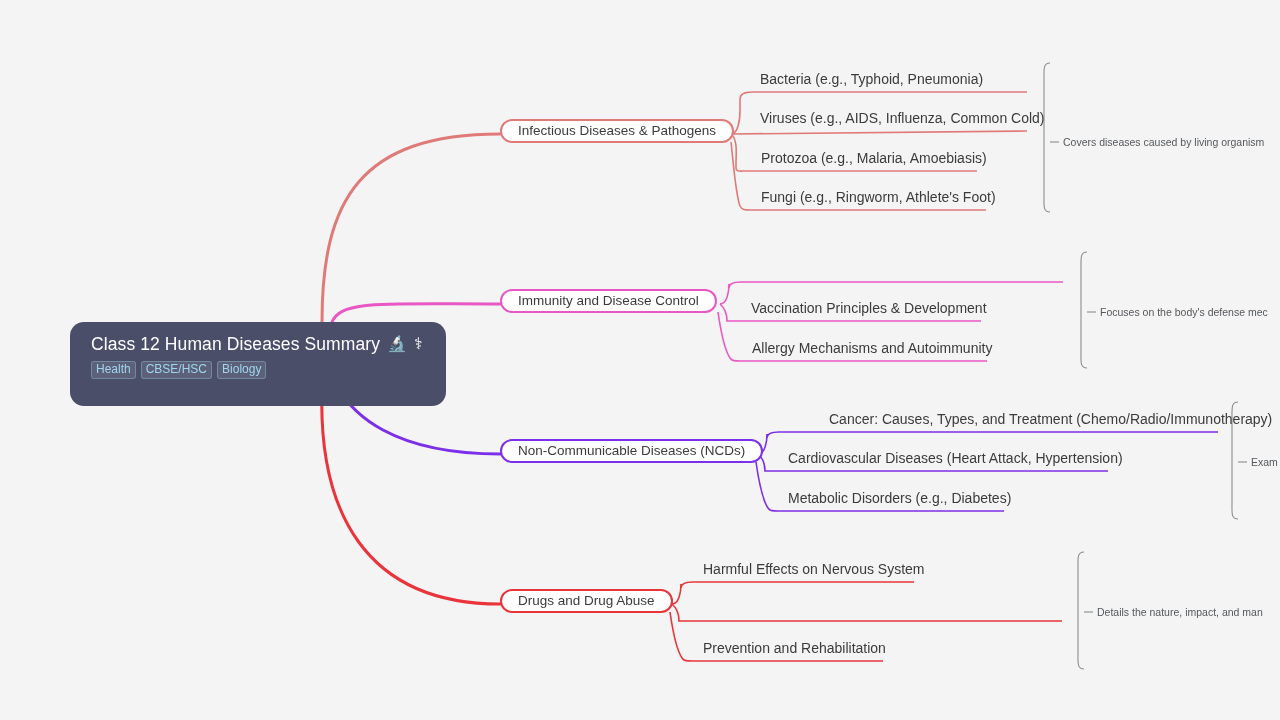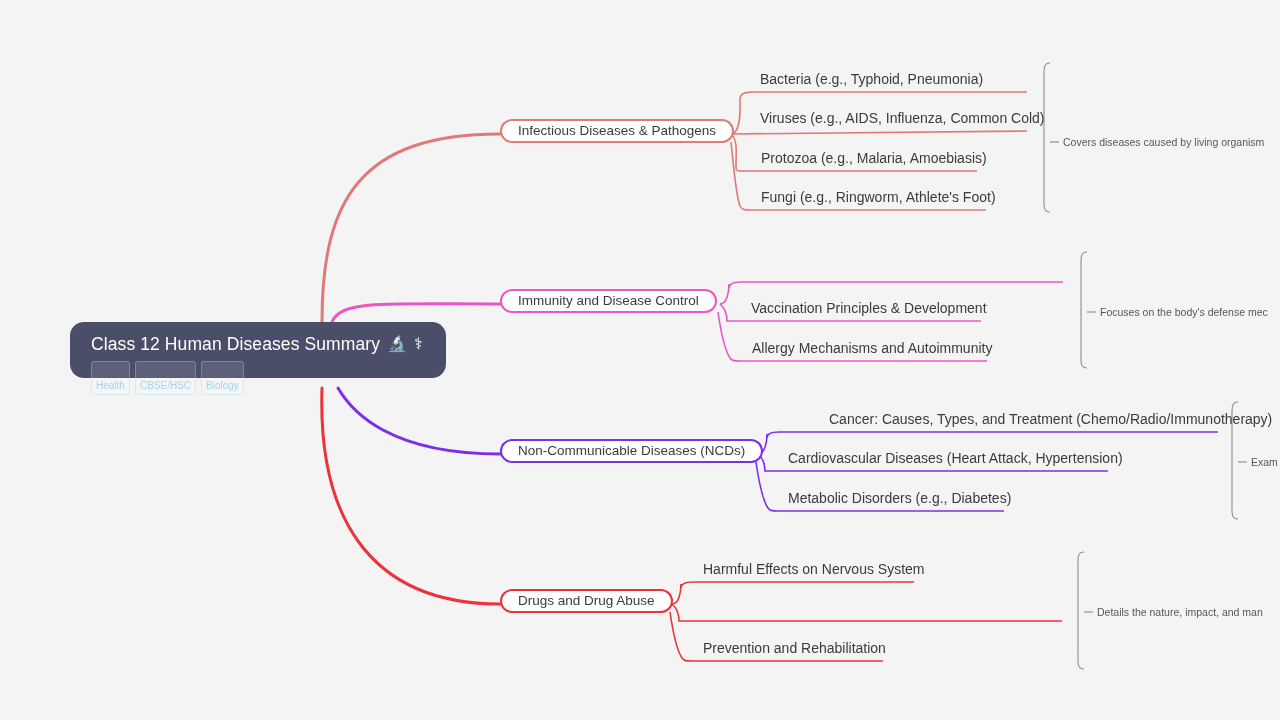--- a/index.html
+++ b/index.html
@@ -27,21 +27,21 @@
     height: 720px;
     pointer-events: none;
   }
 
   
   .root-node {
     position: absolute;
     left: 70px;
     top: 322px;
     width: 376px;
-    height: 56px;
+    height: 84px;
     background: #4a4e69;
     border-radius: 14px;
     box-sizing: border-box;
     padding: 11px 20px 0 21px;
   }
   .root-title {
     color: #ffffff;
     font-size: 17.5px;
     line-height: 22px;
     letter-spacing: .1px;
@@ -54,27 +54,27 @@
     font-size: 16px;
     line-height: 1;
     display: inline-block;
   }
   .root-tags {
     display: flex;
     gap: 5px;
     margin-top: 6px;
   }
   .tag {
-    font-size: 10px;
+    font-size: 12px;
     line-height: 13px;
     color: #9fd6ee;
     background: rgba(255,255,255,0.10);
     border: 1px solid rgba(159,214,238,0.35);
     border-radius: 3px;
-    padding: 17px 4px 2px 4px;
+    padding: 1px 4px 2px 4px;
     white-space: nowrap;
   }
 
   
   .branch-node {
     position: absolute;
     height: 24px;
     background: #ffffff;
     border: 2px solid #888;
     border-radius: 16px;

